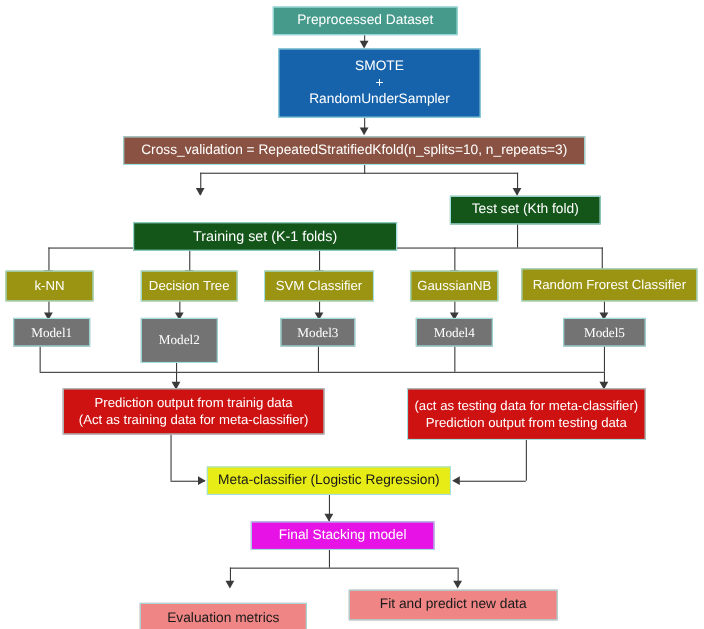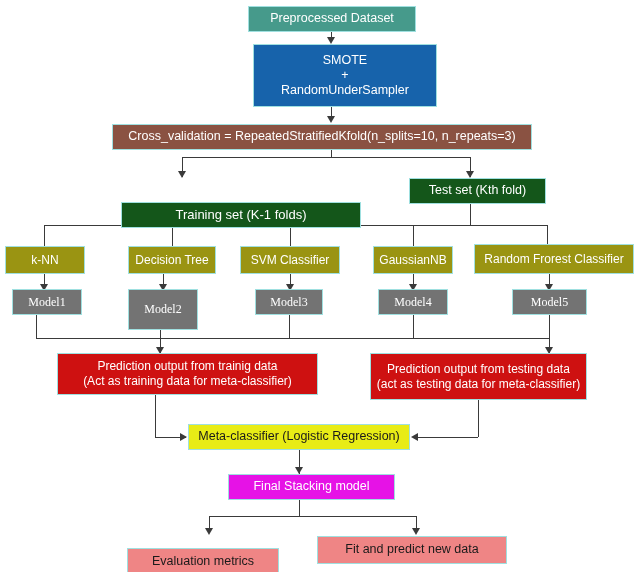--- a/index.html
+++ b/index.html
@@ -161,27 +161,27 @@
   <div class="ln lnv" style="left:289px;top:315px;height:23px;"></div>
   <div class="ln lnv" style="left:413px;top:315px;height:23px;"></div>
   <div class="ln lnv" style="left:549px;top:315px;height:23px;"></div>
   <div class="ln lnh" style="left:36px;top:338px;width:513px;"></div>
 
   <div class="ln lnv" style="left:160px;top:338px;height:16px;"></div>
   <div class="arrow" style="left:156px;top:347px;"></div>
   <div class="ln lnv" style="left:549px;top:338px;height:16px;"></div>
   <div class="arrow" style="left:545px;top:347px;"></div>
 
-  <div class="node c-red" style="left:57px;top:353px;width:261px;height:42px;font-size:12px;flex-direction:column;">
+  <div class="node c-red" style="left:57px;top:353px;width:238px;height:42px;font-size:12px;flex-direction:column;">
     <span>Prediction output from trainig data</span>
     <span>(Act as training data for meta-classifier)</span>
   </div>
   <div class="node c-red" style="left:370px;top:353px;width:217px;height:47px;font-size:12px;flex-direction:column;">
+    <span>(act as testing data for meta-classifier)</span>
     <span>Prediction output from testing data</span>
-    <span>(act as testing data for meta-classifier)</span>
   </div>
 
   <div class="ln lnv" style="left:155px;top:395px;height:42px;"></div>
   <div class="ln lnh" style="left:155px;top:437px;width:31px;"></div>
   <div class="arrow-left" style="left:180px;top:433px;transform:rotate(180deg);"></div>
 
   <div class="ln lnv" style="left:478px;top:400px;height:37px;"></div>
   <div class="ln lnh" style="left:413px;top:437px;width:65px;"></div>
   <div class="arrow-left" style="left:411px;top:433px;"></div>
 

